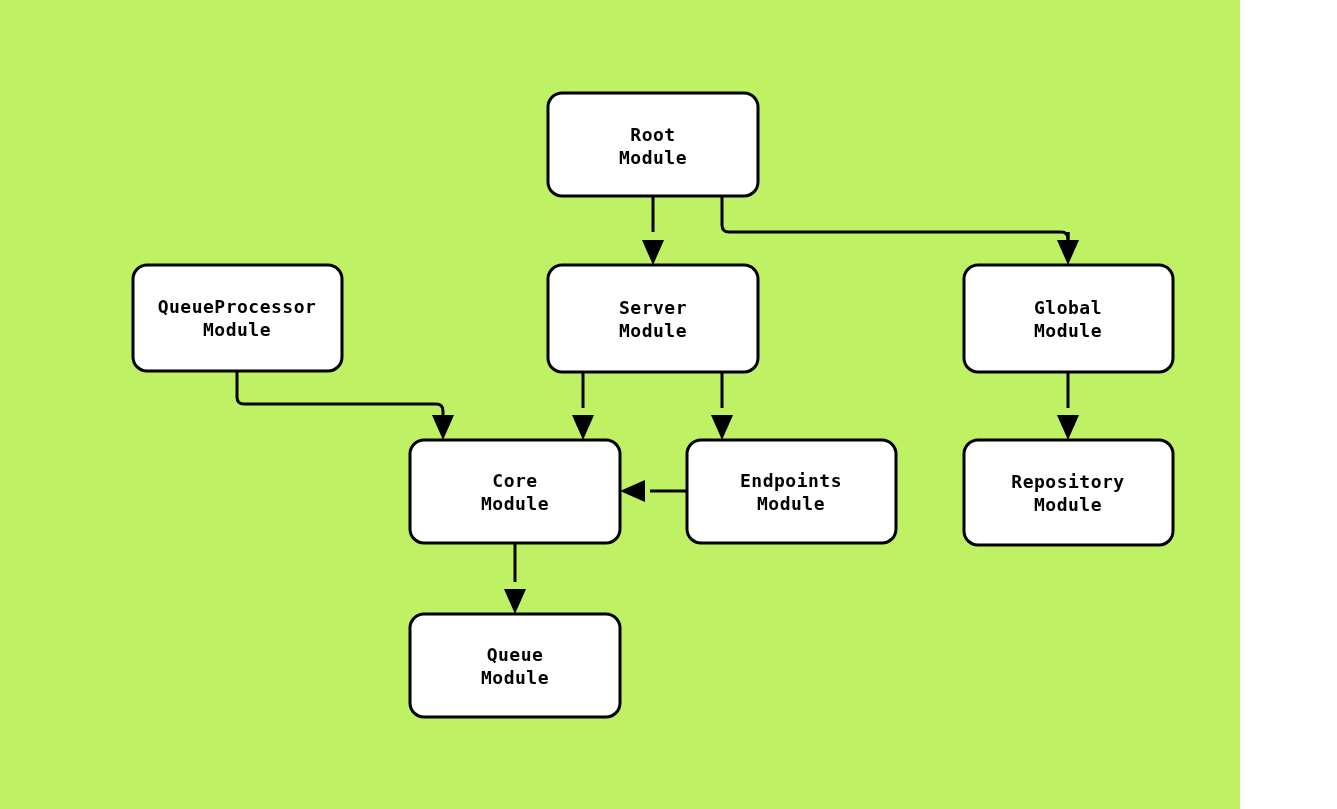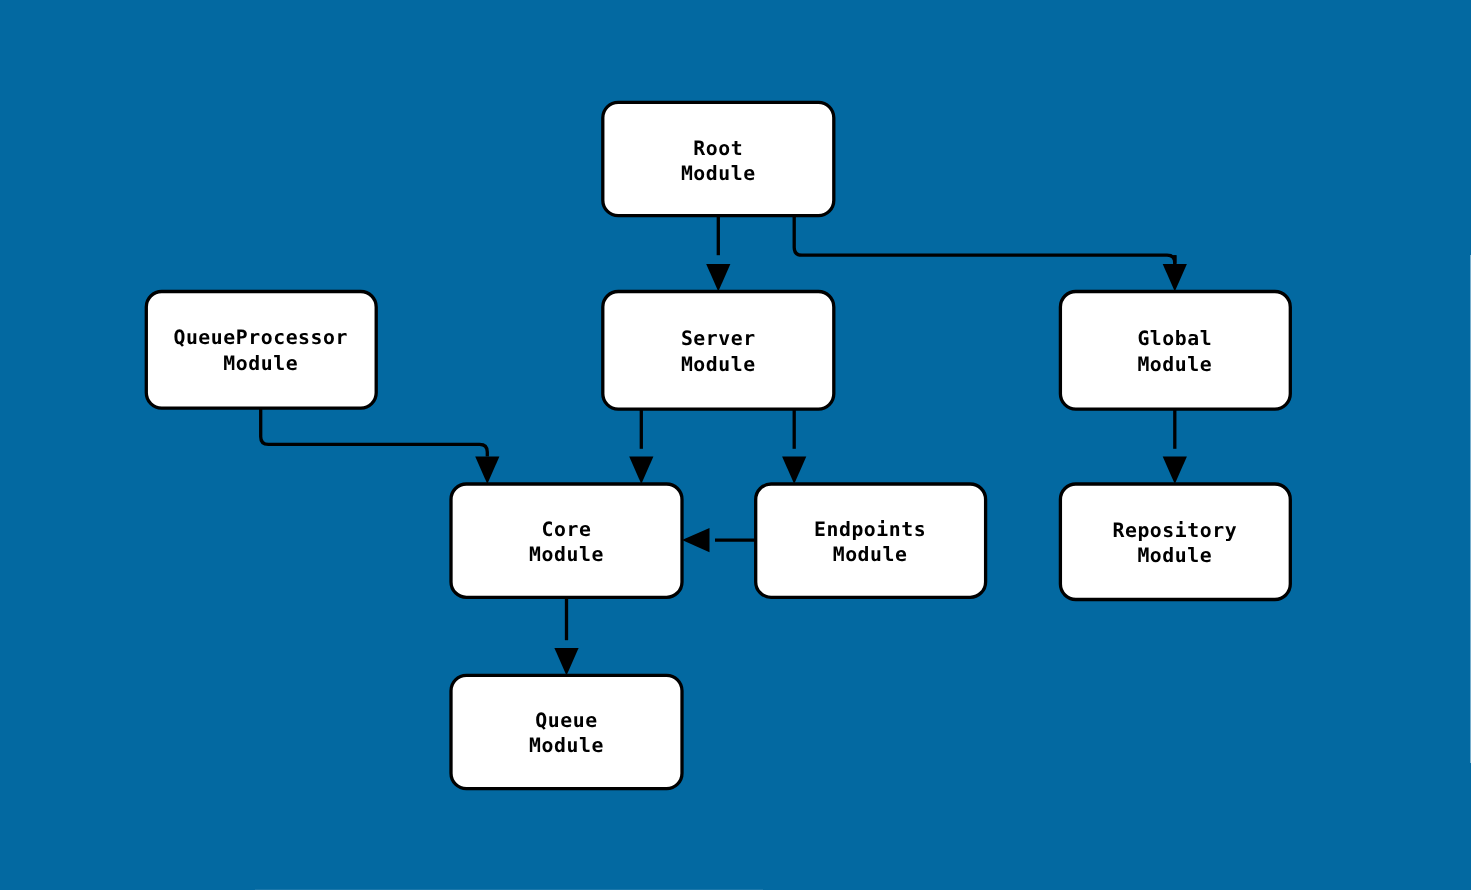--- a/index.html
+++ b/index.html
@@ -3,23 +3,23 @@
 <meta charset="utf-8">
 <title>Module Dependency Diagram</title>
 <style>
   html, body {
     margin: 0;
     padding: 0;
     background: #ffffff;
   }
   #diagram-root {
     position: relative;
-    width: 1337px;
+    width: 1240px;
     height: 809px;
-    background: #0369a1;
+    background: #bef264;
     overflow: hidden;
     font-family: "DejaVu Sans Mono", "Liberation Mono", monospace;
   }
   #diagram-svg {
     position: absolute;
     top: 0;
     left: 0;
     width: 1337px;
     height: 809px;
     display: block;

